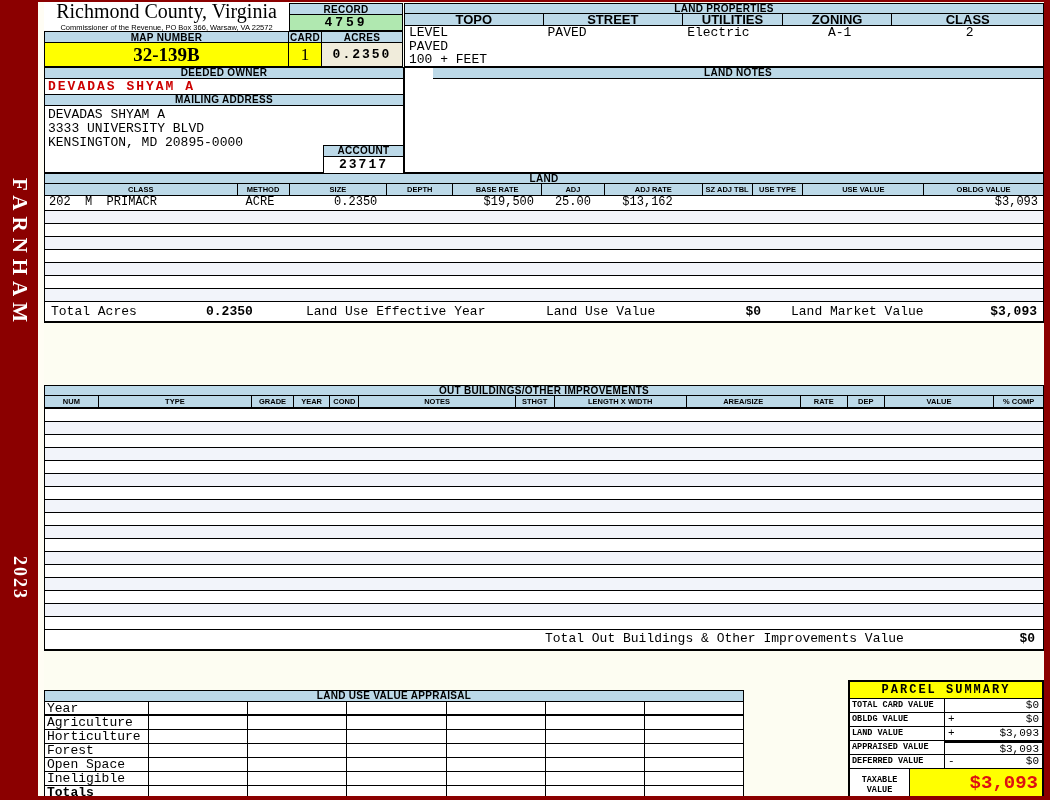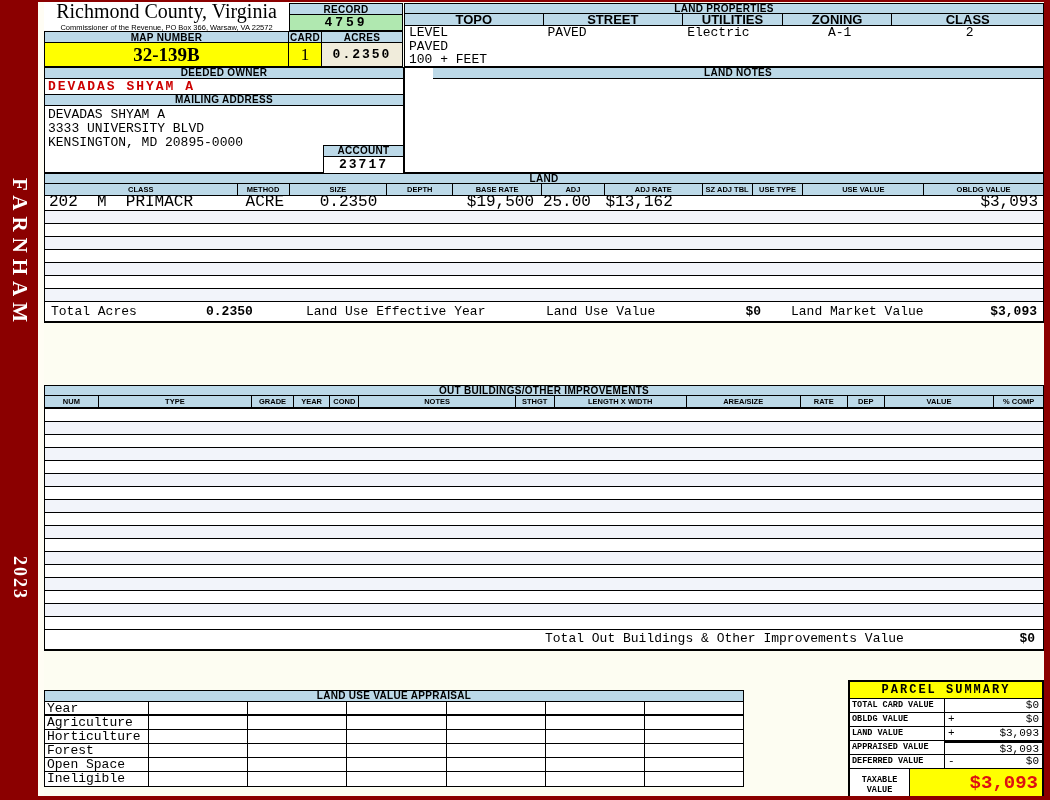--- a/index.html
+++ b/index.html
@@ -78,21 +78,21 @@
   #land-notes .band { height: 11px; line-height: 10px; border-bottom: 1px solid #000; }
   .notes-area { height: 93px; }
 
   
   .tbl { position: absolute; left: 44px; width: 1000px; background: #fff; border: 1px solid #000; border-bottom-width: 2px; z-index: 2; }
   .tbl .band { height: 10px; line-height: 9px; border-bottom: 1px solid #000; }
   .thead { display: flex; height: 12px; border-bottom: 1px solid #000; background: #bcd9e8; }
   .t-hcell { border-right: 1px solid #000; font-family: "Liberation Sans", sans-serif; font-weight: bold;
              font-size: 7.5px; text-align: center; line-height: 11px; white-space: nowrap; overflow: hidden; }
   .t-hcell:last-child { border-right: none; }
-  .t-row { display: flex; height: 14px; font-size: 16px; line-height: 13px; white-space: pre; }
+  .t-row { display: flex; height: 14px; font-size: 12px; line-height: 13px; white-space: pre; }
   .t-cell { overflow: hidden; }
   .empty-row { height: 13px; border-top: 1px solid #000; }
   .empty-row.stripe { background: #f2f4fa; }
 
   #land-table { top: 173px; }
   .land-totals { display: flex; height: 20px; border-top: 1px solid #000; font-size: 13px; line-height: 18px; align-items: center; white-space: pre; }
   .lt1 { width: 161px; padding-left: 6px; }
   .lt2 { width: 100px; }
   .lt3 { width: 240px; }
   .lt4 { width: 165px; }
@@ -320,20 +320,29 @@
         </div>
         <div class="ap-row">
           <div class="ap-label">Ineligible</div>
           <div class="ap-cell"></div>
           <div class="ap-cell"></div>
           <div class="ap-cell"></div>
           <div class="ap-cell"></div>
           <div class="ap-cell"></div>
           <div class="ap-cell"></div>
         </div>
+        <div class="ap-row">
+          <div class="ap-label b">Totals</div>
+          <div class="ap-cell"></div>
+          <div class="ap-cell"></div>
+          <div class="ap-cell"></div>
+          <div class="ap-cell"></div>
+          <div class="ap-cell"></div>
+          <div class="ap-cell"></div>
+        </div>
       </div>
   </div>
 
   <div id="parcel-summary">
     <div class="ps-title">PARCEL SUMMARY</div>
     <div>
         <div class="ps-row">
           <div class="ps-label">TOTAL CARD VALUE</div>
           <div class="ps-value">
             <span></span>

